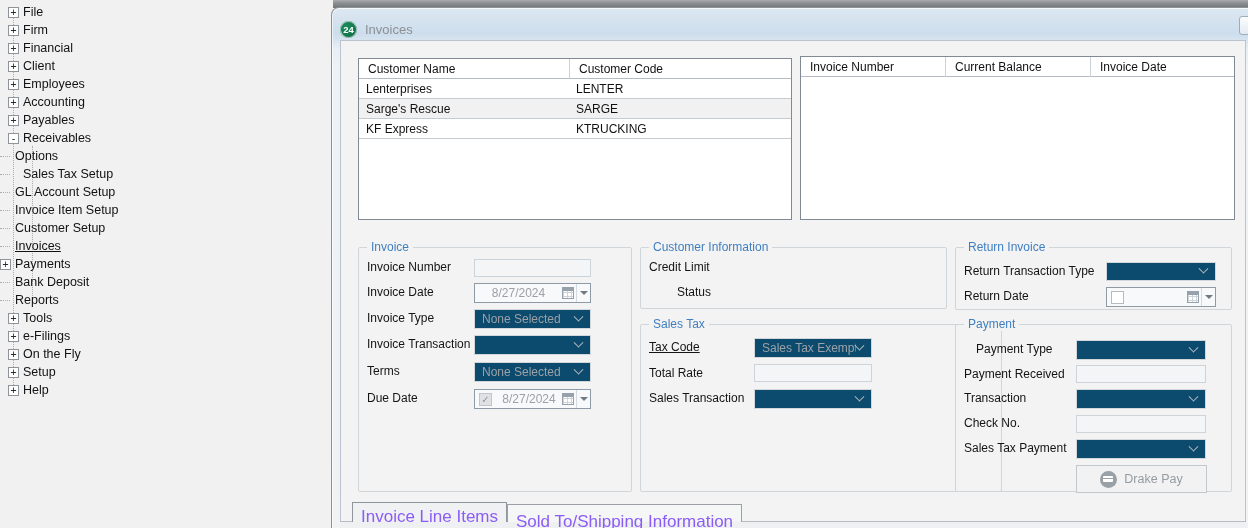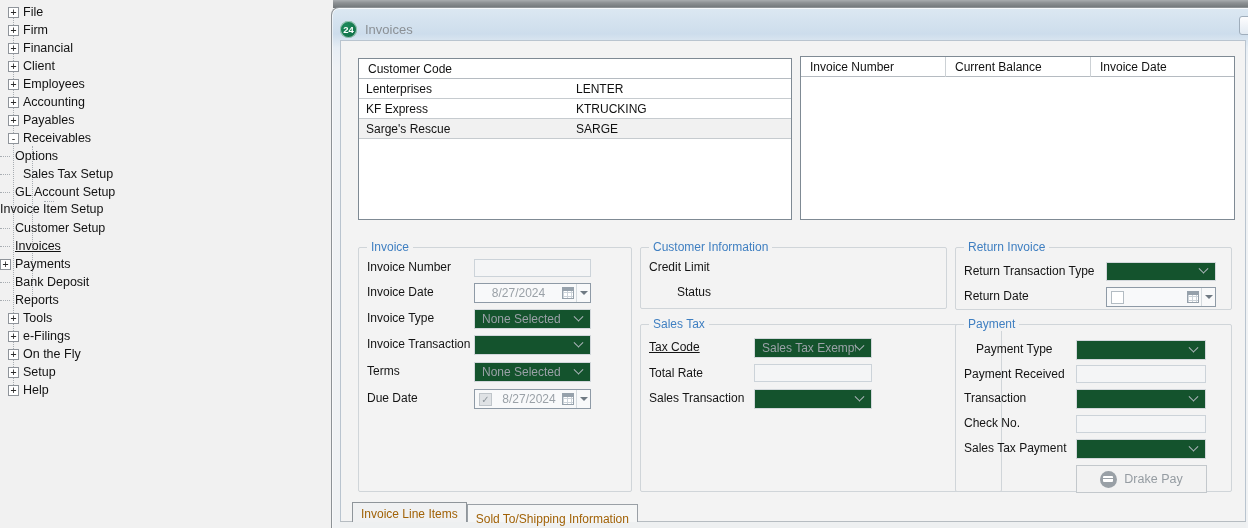--- a/index.html
+++ b/index.html
@@ -51,21 +51,21 @@
   
   .group { position:absolute; border:1px solid #d0d5d9; border-radius:2px; }
   .group-title { position:absolute; top:-8px; left:8px; background:#f3f3f3; padding:0 4px;
                  font-size:12px; color:#3f7fc1; white-space:nowrap; }
   .flabel { position:absolute; font-size:12px; color:#141414; white-space:nowrap; }
   .fvalue { position:absolute; font-size:12px; color:#9aa1a7; white-space:nowrap; }
 
   .txt { position:absolute; background:#f4f5f6; border:1px solid #ccd3d9; display:flex; align-items:center; }
   .txt .tval { font-size:12px; color:#9aa1a7; padding-left:6px; }
 
-  .combo { position:absolute; background:#14532d; border:1px solid #d2d7db; display:flex; align-items:center; }
+  .combo { position:absolute; background:#0c4a6e; border:1px solid #d2d7db; display:flex; align-items:center; }
   .combo .cval { font-size:12px; color:#9aa1a7; padding-left:7px; flex:1; white-space:nowrap; overflow:hidden; }
   .chev { width:7px; height:7px; border-right:1.6px solid #b2b9bf; border-bottom:1.6px solid #b2b9bf;
           transform:rotate(45deg) translate(-2px,-2px); margin-right:8px; flex:none; }
 
   .datefield { position:absolute; background:#f8f9fa; border:1px solid #8e9aa6; display:flex; align-items:center; }
   .datefield .dval { flex:1; text-align:center; font-size:12px; color:#9aa1a7; white-space:nowrap; }
   .cal { width:12px; height:12px; flex:none; border:1px solid #96a1ab; background:#fff; margin-right:2px;
          background-image:linear-gradient(to bottom,#96a1ab 0 3px,rgba(0,0,0,0) 3px),
            repeating-linear-gradient(to right,#ccd3d9 0 1px,transparent 1px 4px),
            repeating-linear-gradient(to bottom,#ccd3d9 0 1px,transparent 1px 4px); }
@@ -78,21 +78,21 @@
 
   .btn { position:absolute; background:#f2f2f2; border:1px solid #c3c8cc; display:flex; align-items:center;
          justify-content:center; gap:7px; font-size:12.5px; color:#959ca2; }
   .dp-icon { width:17px; height:17px; border-radius:50%; background:#99a0a6; position:relative; flex:none; }
   .dp-icon .dp-card { position:absolute; left:3px; top:5px; width:10px; height:6px; background:#fff; border-radius:1px;
          background-image:linear-gradient(to bottom,transparent 0 2px,#99a0a6 2px 3px,transparent 3px); }
 
   
   #tab-panel { position:absolute; left:340px; top:521px; width:906px; height:7px; background:#eef0f1; border-top:1px solid #b6bcc1; }
   #tabs { position:absolute; left:352px; top:502px; height:20px; display:flex; align-items:flex-end; z-index:3; }
-  .tab { font-size:12px; color:#a16207; white-space:nowrap; padding:7px 8px 2px 8px; border:1px solid #9aa0a6; border-bottom:none;
+  .tab { font-size:17px; color:#8b5cf6; white-space:nowrap; padding:7px 8px 2px 8px; border:1px solid #9aa0a6; border-bottom:none;
          background:#f5f6f6; height:18px; }
   .tab.active { height:20px; background:#f0f1f2; border-color:#8f959a; position:relative; z-index:4; padding-top:4px; }
 </style>
 </head>
 <body>
 
 <div id="canvas">
 
   <div id="nav-panel">
     <div class="guide" style="left:13px; top:13px; height:376px;"></div>
@@ -135,21 +135,21 @@
           <span class="tree-label">Options</span>
         </div>
         <div class="tree-row lvl1" style="top: 165px; gap: 8px;">
           <span class="stub"></span>
           <span class="tree-label">Sales Tax Setup</span>
         </div>
         <div class="tree-row lvl1" style="top: 183px;">
           <span class="stub"></span>
           <span class="tree-label">GL Account Setup</span>
         </div>
-        <div class="tree-row lvl1" style="top: 201px; flex-direction: column;">
+        <div class="tree-row lvl1" style="top: 201px;">
           <span class="stub"></span>
           <span class="tree-label">Invoice Item Setup</span>
         </div>
         <div class="tree-row lvl1" style="top: 219px;">
           <span class="stub"></span>
           <span class="tree-label">Customer Setup</span>
         </div>
         <div class="tree-row lvl1 selected" style="top: 237px;">
           <span class="stub"></span>
           <span class="tree-label">Invoices</span>
@@ -195,33 +195,34 @@
   <div id="titlebar">
     <span class="logo">24</span>
     <span id="window-title">Invoices</span>
   </div>
   <div id="titlebar-partial-button"></div>
 
   <div id="content"></div>
 
   <div class="tbl" id="customers-table" style="left:358px; top:58px; width:434px; height:162px;">
       <div class="tbl-head">
+        <div class="tbl-h" style="width: 210px;">Customer Name</div>
         <div class="tbl-h" style="width: 222px;">Customer Code</div>
       </div>
       <div class="tbl-row">
         <div class="tbl-c" style="width: 210px;">Lenterprises</div>
         <div class="tbl-c" style="width: 222px;">LENTER</div>
       </div>
+      <div class="tbl-row alt">
+        <div class="tbl-c" style="width: 210px;">Sarge's Rescue</div>
+        <div class="tbl-c" style="width: 222px;">SARGE</div>
+      </div>
       <div class="tbl-row">
         <div class="tbl-c" style="width: 210px;">KF Express</div>
         <div class="tbl-c" style="width: 222px;">KTRUCKING</div>
-      </div>
-      <div class="tbl-row alt">
-        <div class="tbl-c" style="width: 210px;">Sarge's Rescue</div>
-        <div class="tbl-c" style="width: 222px;">SARGE</div>
       </div>
     </div>
 
   <div class="tbl" id="invoices-table" style="left:800px; top:56px; width:435px; height:164px;">
       <div class="tbl-head">
         <div class="tbl-h" style="width: 144px;">Invoice Number</div>
         <div class="tbl-h" style="width: 145px;">Current Balance</div>
         <div class="tbl-h" style="width: 144px;">Invoice Date</div>
       </div>
     </div>

